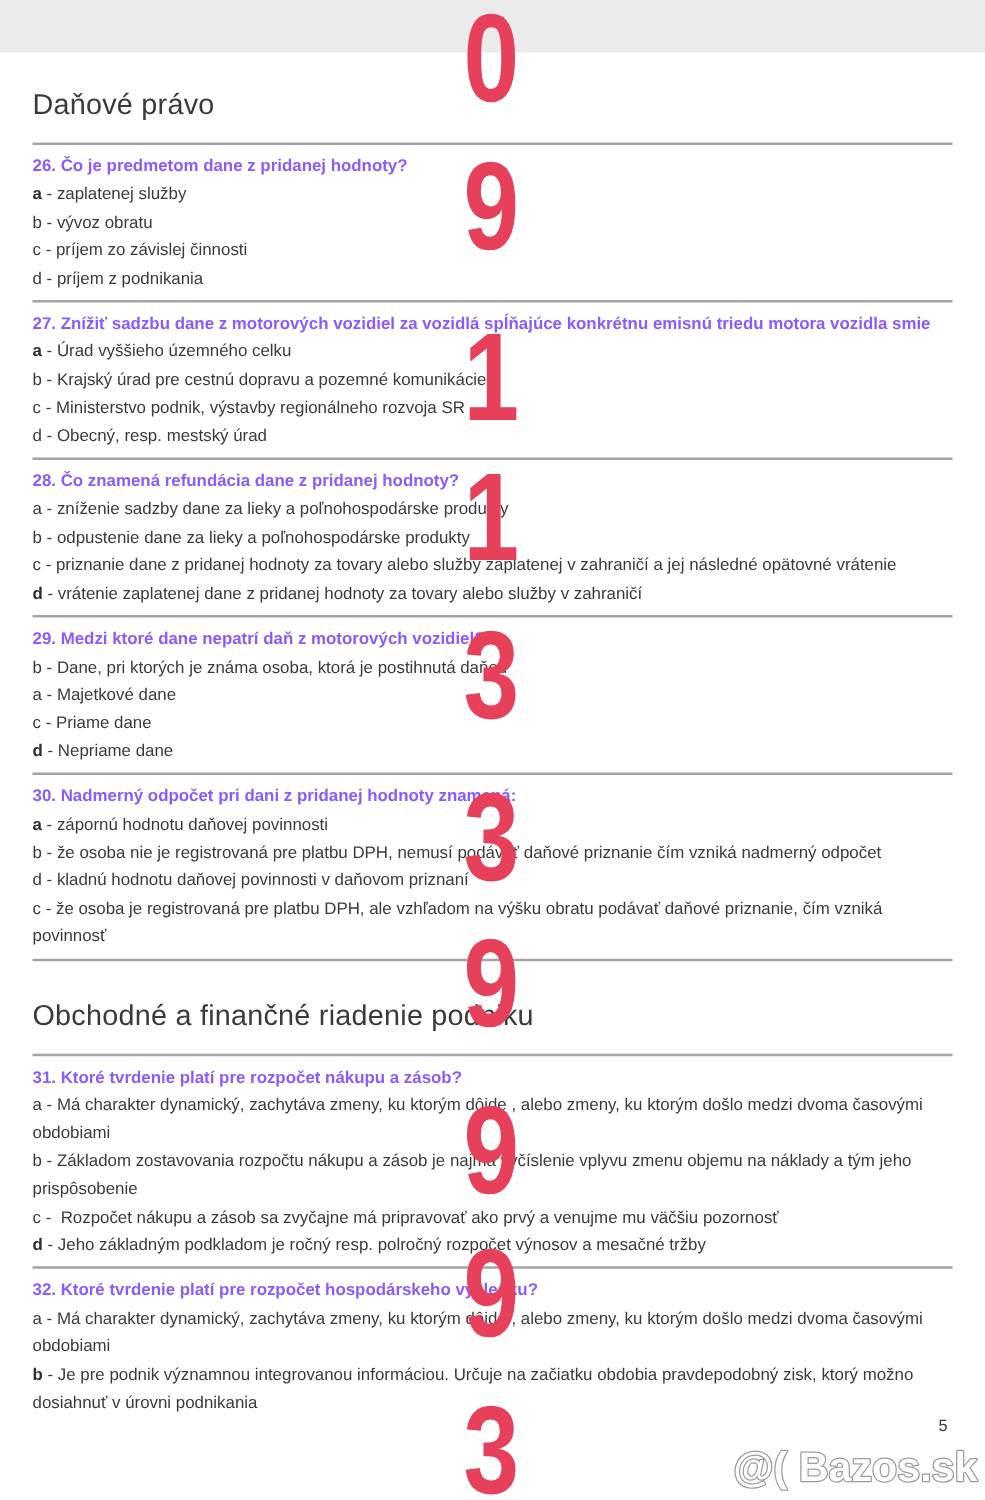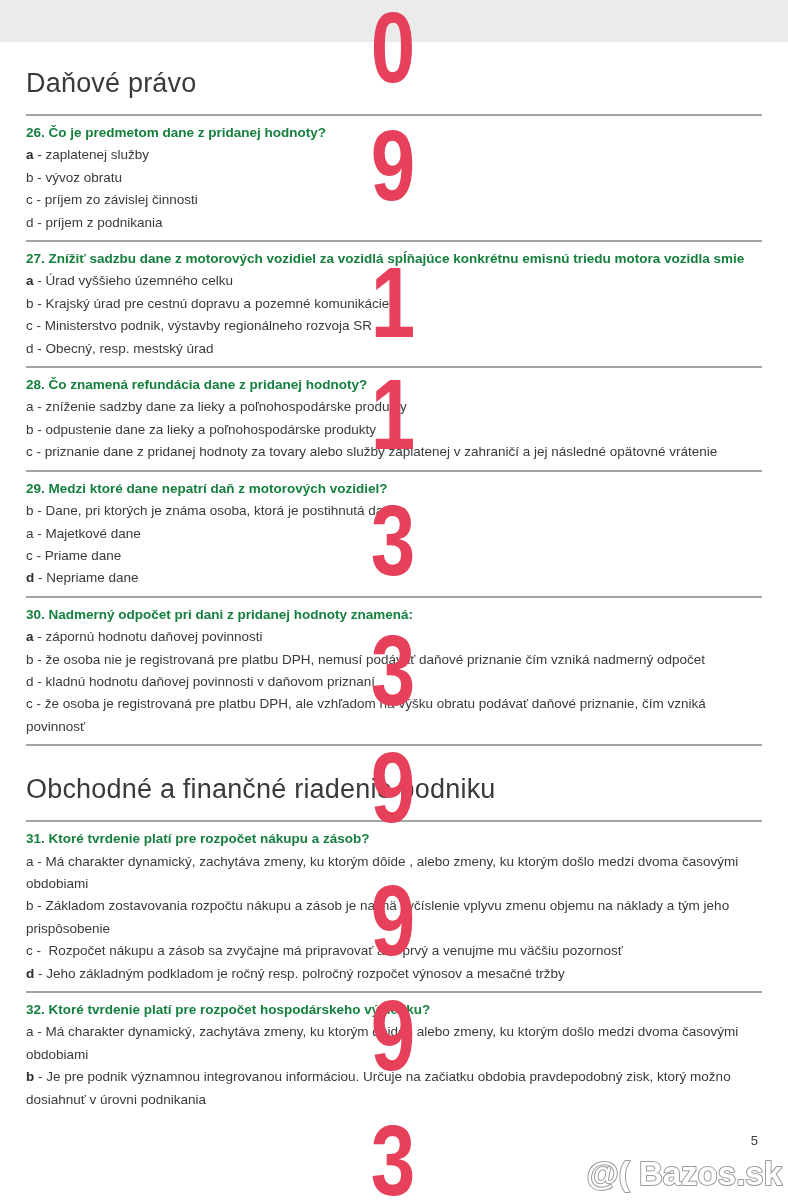--- a/index.html
+++ b/index.html
@@ -3,27 +3,27 @@
 <meta charset="utf-8">
 <style>
   html,body { margin:0; padding:0; background:#ffffff; }
   .page {
     position:relative; width:788px; height:1200px; background:#ffffff;
     overflow:hidden; font-family:"Liberation Sans", sans-serif; color:#3a3a3a;
   }
   .top-band { position:absolute; top:0; left:0; width:788px; height:42px; background:#ebebeb; }
   .content { position:absolute; top:0; left:26px; width:736px; z-index:2; }
   .section-title {
-    font-size:27px; line-height:30px; font-weight:400; color:#3a3a3a;
+    font-size:23px; line-height:30px; font-weight:400; color:#3a3a3a;
     margin:28px 0 16px 0; letter-spacing:0.2px;
   }
   .content > .section-title:first-child { margin-top:68px; }
   .sep-line { border:none; border-top:2px solid #a4a4a4; margin:6px 0 0 0; }
   .question { margin-top:6px; font-size:13.5px; line-height:22.4px; }
-  .q-heading { font-weight:700; color:#15803d; margin:0; }
+  .q-heading { font-weight:700; color:#8b5cf6; margin:0; }
   .opt { margin:0; color:#3a3a3a; }
   .opt-letter { font-weight:400; }
   .opt-letter.bold { font-weight:700; color:#2e2e2e; }
   .opt-sep, .opt-text { white-space:pre-wrap; }
   .wm-digit {
     position:absolute; left:364px; width:58px; text-align:center; z-index:5;
     font-size:100px; line-height:100px; font-weight:700;
     transform:scaleX(0.8); transform-origin:50% 0;
     pointer-events:none;
   }
@@ -61,20 +61,21 @@
         <div class="opt"><span class="opt-letter">b</span><span class="opt-sep"> - </span><span class="opt-text">Krajský úrad pre cestnú dopravu a pozemné komunikácie</span></div>
         <div class="opt"><span class="opt-letter">c</span><span class="opt-sep"> - </span><span class="opt-text">Ministerstvo podnik, výstavby regionálneho rozvoja SR</span></div>
         <div class="opt"><span class="opt-letter">d</span><span class="opt-sep"> - </span><span class="opt-text">Obecný, resp. mestský úrad</span></div>
       </div>
       <hr class="sep-line">
       <div class="question">
         <div class="q-heading">28. Čo znamená refundácia dane z pridanej hodnoty?</div>
         <div class="opt"><span class="opt-letter">a</span><span class="opt-sep"> - </span><span class="opt-text">zníženie sadzby dane za lieky a poľnohospodárske produkty</span></div>
         <div class="opt"><span class="opt-letter">b</span><span class="opt-sep"> - </span><span class="opt-text">odpustenie dane za lieky a poľnohospodárske produkty</span></div>
         <div class="opt"><span class="opt-letter">c</span><span class="opt-sep"> - </span><span class="opt-text">priznanie dane z pridanej hodnoty za tovary alebo služby zaplatenej v zahraničí a jej následné opätovné vrátenie</span></div>
+        <div class="opt"><span class="opt-letter bold">d</span><span class="opt-sep"> - </span><span class="opt-text">vrátenie zaplatenej dane z pridanej hodnoty za tovary alebo služby v zahraničí</span></div>
       </div>
       <hr class="sep-line">
       <div class="question">
         <div class="q-heading">29. Medzi ktoré dane nepatrí daň z motorových vozidiel?</div>
         <div class="opt"><span class="opt-letter">b</span><span class="opt-sep"> - </span><span class="opt-text">Dane, pri ktorých je známa osoba, ktorá je postihnutá daňou</span></div>
         <div class="opt"><span class="opt-letter">a</span><span class="opt-sep"> - </span><span class="opt-text">Majetkové dane</span></div>
         <div class="opt"><span class="opt-letter">c</span><span class="opt-sep"> - </span><span class="opt-text">Priame dane</span></div>
         <div class="opt"><span class="opt-letter bold">d</span><span class="opt-sep"> - </span><span class="opt-text">Nepriame dane</span></div>
       </div>
       <hr class="sep-line">

